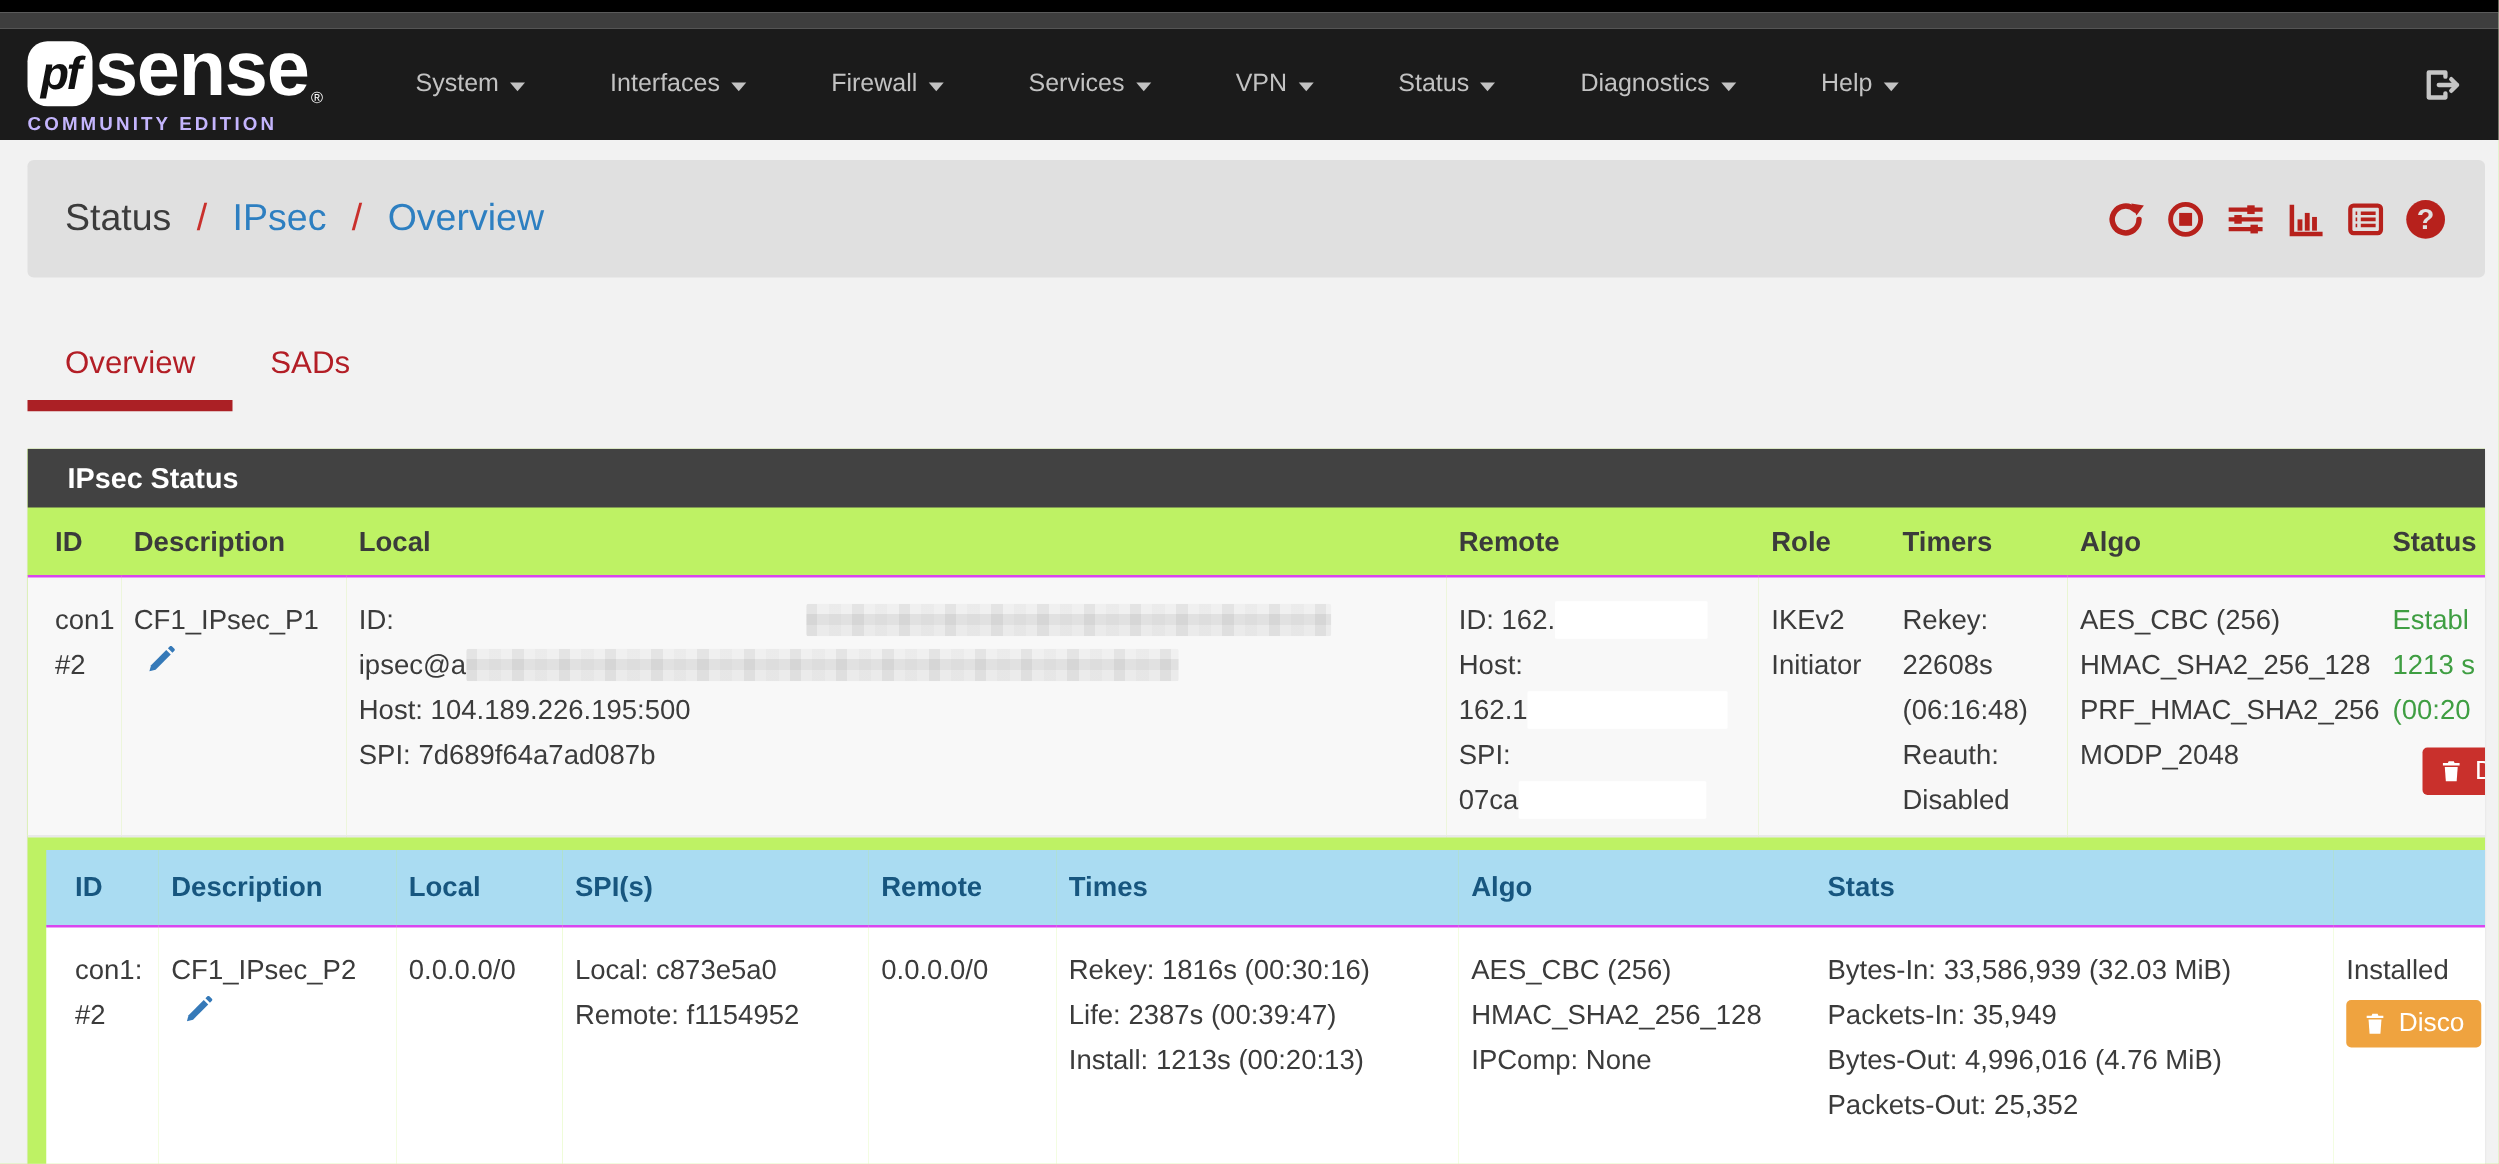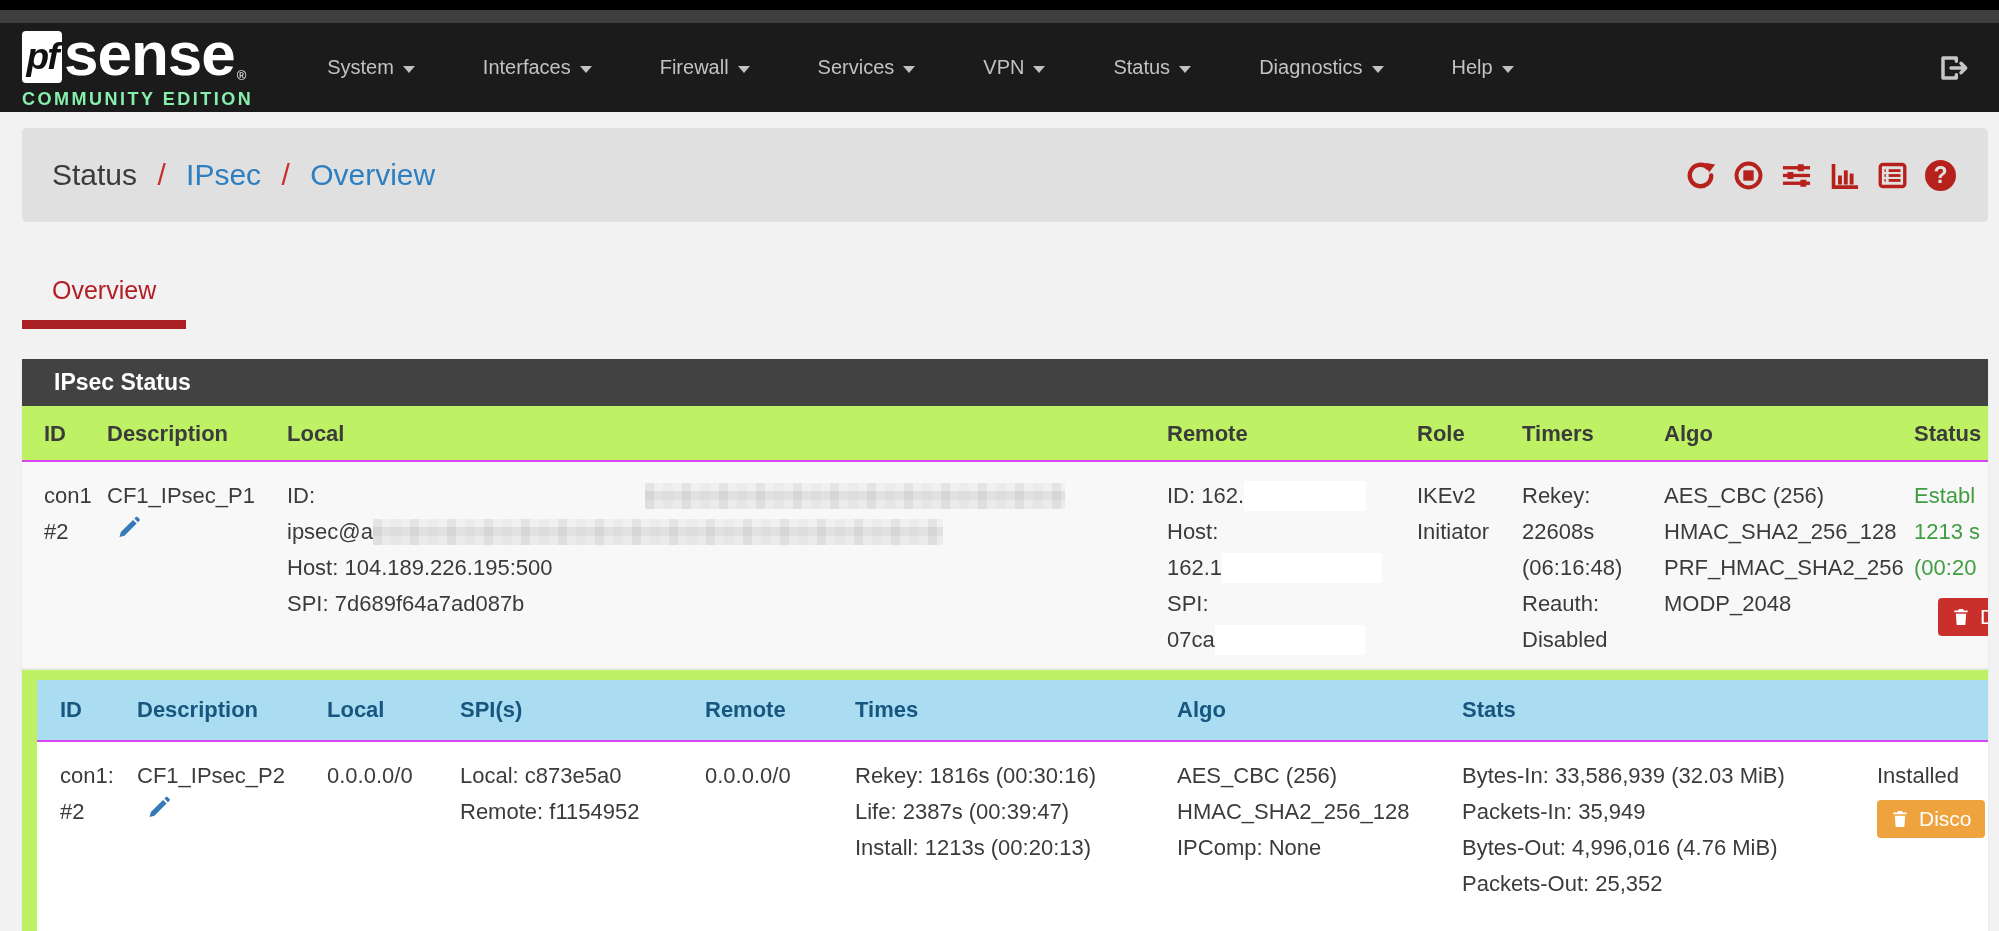--- a/index.html
+++ b/index.html
@@ -5,25 +5,25 @@
   * { box-sizing: border-box; margin: 0; padding: 0; }
   html,body { width:1999px; height:931px; overflow:hidden; }
   body { font-family:"Liberation Sans", sans-serif; background:#f2f2f2; color:#3b3b3b; }
 
   
   .edge-black { height:10px; background:#000; }
   .edge-strip { height:13px; background:#3e3e3e; }
   .navbar { height:89px; background:#1b1b1b; display:flex; align-items:center; padding:0 30px 0 22px; }
   .brand { display:flex; flex-direction:column; cursor:pointer; }
   .brand-top { display:flex; align-items:flex-end; }
-  .brand-box { width:40px; height:52px; background:#fff; border-radius:4px; display:flex; align-items:center; justify-content:center;
+  .brand-box { width:52px; height:52px; background:#fff; border-radius:16px; display:flex; align-items:center; justify-content:center;
                font-weight:bold; font-style:italic; font-size:37px; color:#111; letter-spacing:-2px; }
   .brand-sense { color:#fff; font-weight:bold; font-size:62px; letter-spacing:-1px; line-height:0.95; margin-left:2px; }
   .brand-reg { color:#fff; font-size:13px; margin-left:2px; }
-  .brand-edition { color:#86efac; font-weight:bold; font-size:18px; letter-spacing:2.5px; margin-top:6px; }
+  .brand-edition { color:#c4b5fd; font-weight:bold; font-size:15px; letter-spacing:2.5px; margin-top:6px; }
   .nav-menu { display:flex; margin-left:40px; }
   .nav-item { color:#c2c2c2; font-size:20px; padding:0 34px; text-decoration:none; display:flex; align-items:center; cursor:pointer;text-align:center; }
   .caret { display:inline-block; width:0; height:0; border-top:7px solid #c2c2c2; border-left:6px solid transparent; border-right:6px solid transparent; margin-left:9px; margin-top:3px; }
   .nav-spacer { flex:1; }
   .logout { cursor:pointer; display:flex; align-items:center; }
 
   
   .crumbbar { margin:16px 11px 0 22px; height:94px; background:#e0e0e0; border-radius:5px;
               display:flex; align-items:center; justify-content:space-between; padding:0 32px 0 30px;gap:27px; }
   .crumbs { font-size:30px; }
@@ -171,20 +171,21 @@
           <line x1="5.8" y1="12" x2="6.8" y2="12"></line>
           <line x1="5.8" y1="15.8" x2="6.8" y2="15.8"></line>
       </g>
     </svg>
     <span class="icon-help">?</span>
   </div>
 </div>
 
 <div class="tabs">
   <a class="tab active">Overview</a>
+  <a class="tab">SADs</a>
 </div>
 
 <div class="panel">
   <div class="panel-header">IPsec Status</div>
 
   <table class="maintable">
     <colgroup>
       <col style="width:75px">
         <col style="width:180px">
         <col style="width:880px">

